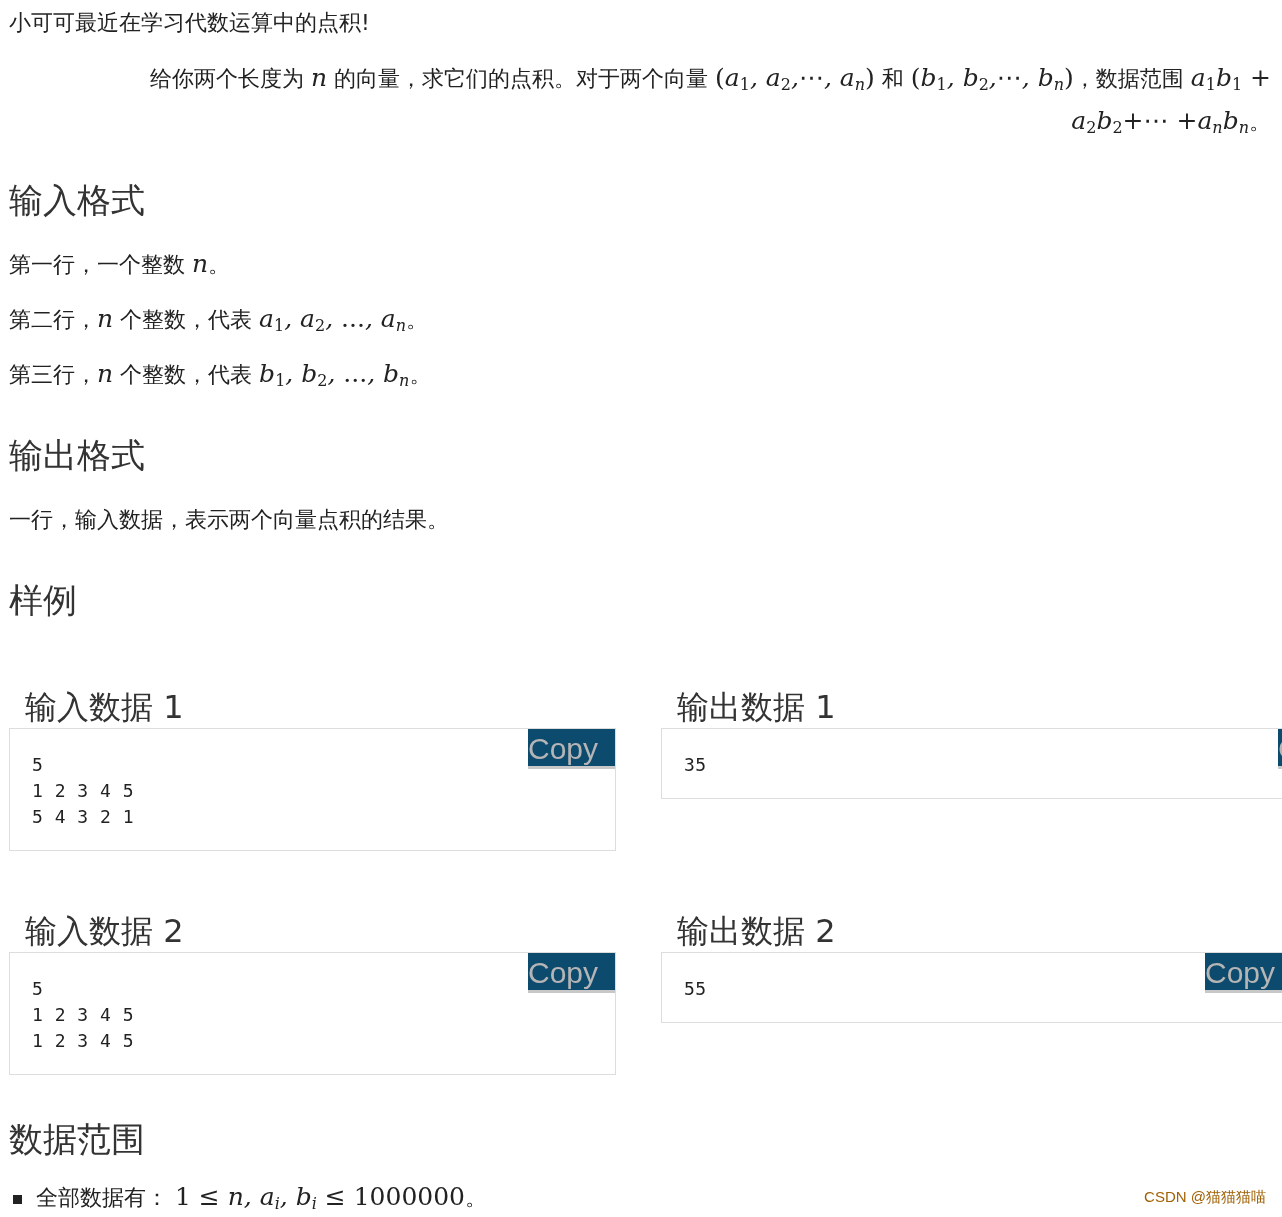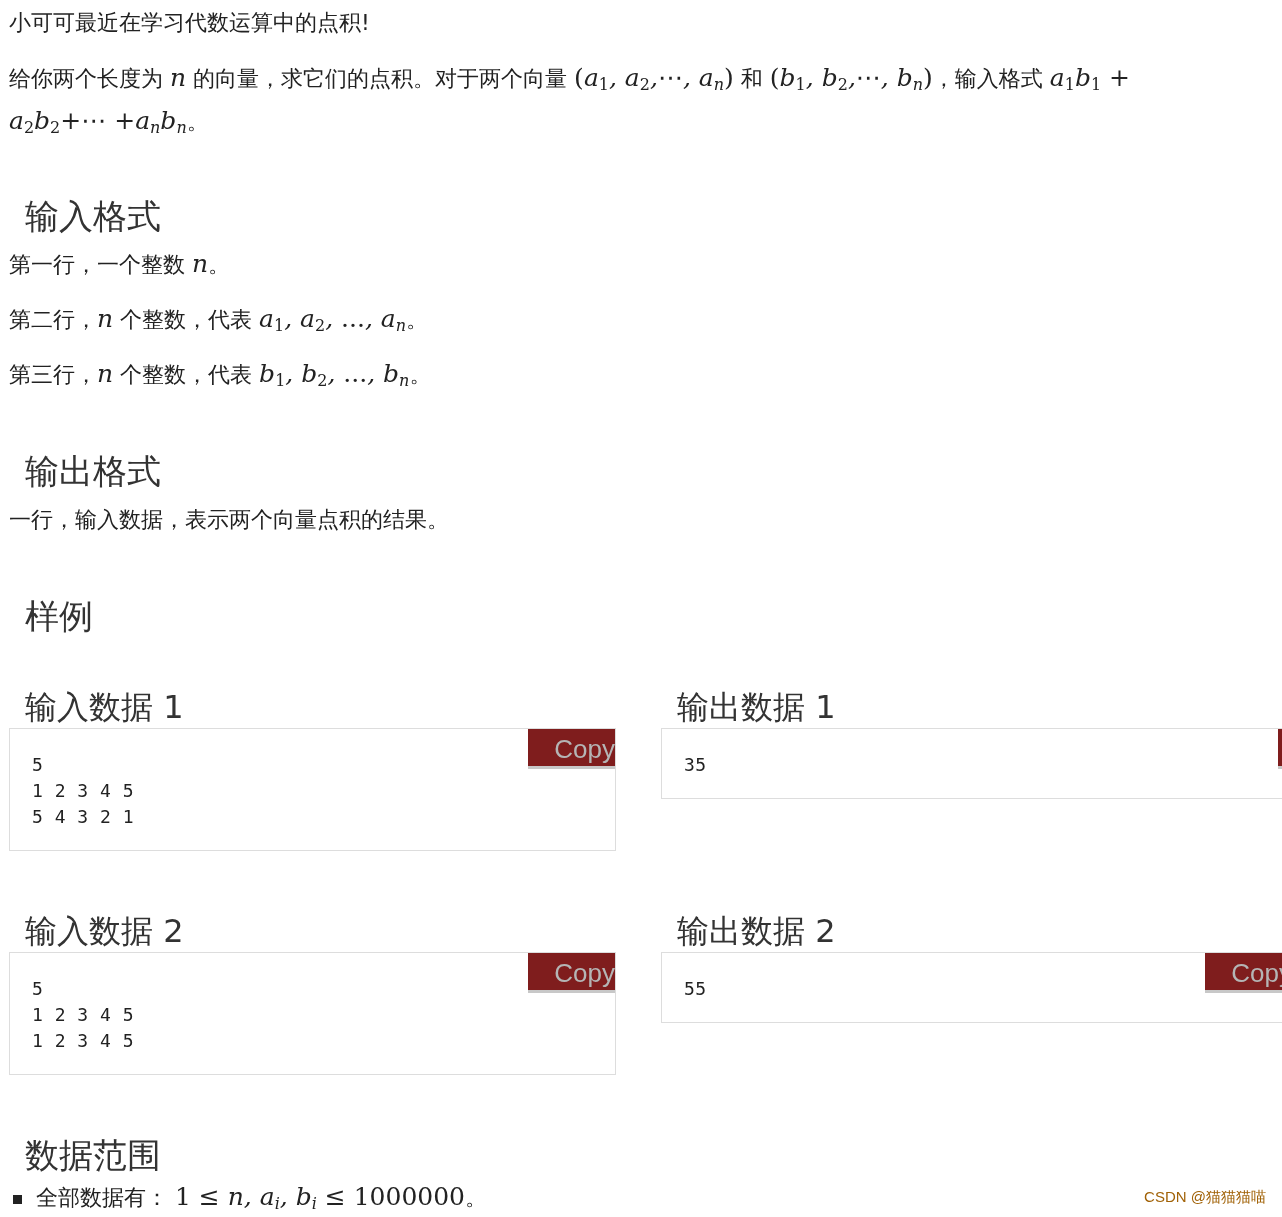--- a/index.html
+++ b/index.html
@@ -8,58 +8,58 @@
     font-family: "DejaVu Sans", "Liberation Sans", sans-serif;
     color: #222; font-size: 22px;
   }
   .content { position: absolute; left: 9px; top: 0; width: 1262px; }
   p.para { margin: 0; line-height: 42px; font-size: 22px; color: #222; }
   .math { font-family: "DejaVu Serif", "Liberation Serif", serif; font-style: italic; font-size: 25px; }
   .math .up { font-style: normal; }
   .math sub { font-size: 16px; font-style: normal; vertical-align: -4px; line-height: 0; }
   .math sub.i { font-style: italic; }
   h2.sec {
-    margin: 16px; font-weight: normal; font-size: 34px; color: #333;
+    margin: 0; font-weight: normal; font-size: 34px; color: #333;
     font-family: "DejaVu Sans", "Liberation Sans", sans-serif;
   }
-  .abs { position: absolute; }
+  .abs { position: absolute; text-align: right; }
   .sample-title { font-size: 32px; color: #333; font-weight: normal; margin: 16px; }
   .box {
     position: absolute; border: 1px solid #ddd; background: #fff;
     box-sizing: border-box;
   }
   .box pre {
     margin: 0; padding: 23px 0 0 22px;
     font-family: "DejaVu Sans Mono", "Liberation Mono", monospace;
     font-size: 18px; line-height: 26px; color: #222;
     letter-spacing: 0.5px;
   }
   .copy-btn {
     position: absolute; top: 0; right: 0; width: 87px; height: 40px;
-    background: #7f1d1d; color: #b5b5b5; border-bottom: 3px solid #c8c8c8;
-    box-sizing: border-box; text-align: right; font-size: 26px; line-height: 40px;
+    background: #0c4a6e; color: #b5b5b5; border-bottom: 3px solid #c8c8c8;
+    box-sizing: border-box; text-align: left; font-size: 30px; line-height: 40px;
     font-family: "Liberation Sans", sans-serif; cursor: pointer;
   }
   .bullet { display: inline-block; width: 9px; height: 9px; background: #222; margin: 0 14px 0 4px; vertical-align: middle; }
   .watermark { position: absolute; right: 16px; bottom: 10px; font-size: 15px; color: #a16207; font-family: "Liberation Sans", sans-serif; }
 </style>
 </head>
 <body>
 
 <div class="content">
 
   <p class="para abs" style="top:2px;">小可可最近在学习代数运算中的点积!</p>
 
   <p class="para abs" style="top:57px; width:1262px;">
     <span>给你两个长度为</span>
     <span class="math">n</span>
     <span>的向量，求它们的点积。对于两个向量</span>
     <span class="math"><span class="up">(</span>a<sub>1</sub>, a<sub>2</sub>,<span class="up">⋯</span>, a<sub class="i">n</sub><span class="up">)</span></span>
     <span>和</span>
-    <span class="math"><span class="up">(</span>b<sub>1</sub>, b<sub>2</sub>,<span class="up">⋯</span>, b<sub class="i">n</sub><span class="up">)</span></span><span>，输入格式</span>
+    <span class="math"><span class="up">(</span>b<sub>1</sub>, b<sub>2</sub>,<span class="up">⋯</span>, b<sub class="i">n</sub><span class="up">)</span></span><span>，数据范围</span>
     <span class="math">a<sub>1</sub>b<sub>1</sub> <span class="up">+</span><br>a<sub>2</sub>b<sub>2</sub><span class="up">+⋯ +</span>a<sub class="i">n</sub>b<sub class="i">n</sub></span><span>。</span>
   </p>
 
   <h2 class="sec abs" style="top:178px;">输入格式</h2>
 
   <p class="para abs" style="top:243px;">
     <span>第一行，一个整数</span>
     <span class="math">n</span><span>。</span>
   </p>
   <p class="para abs" style="top:298px;">

